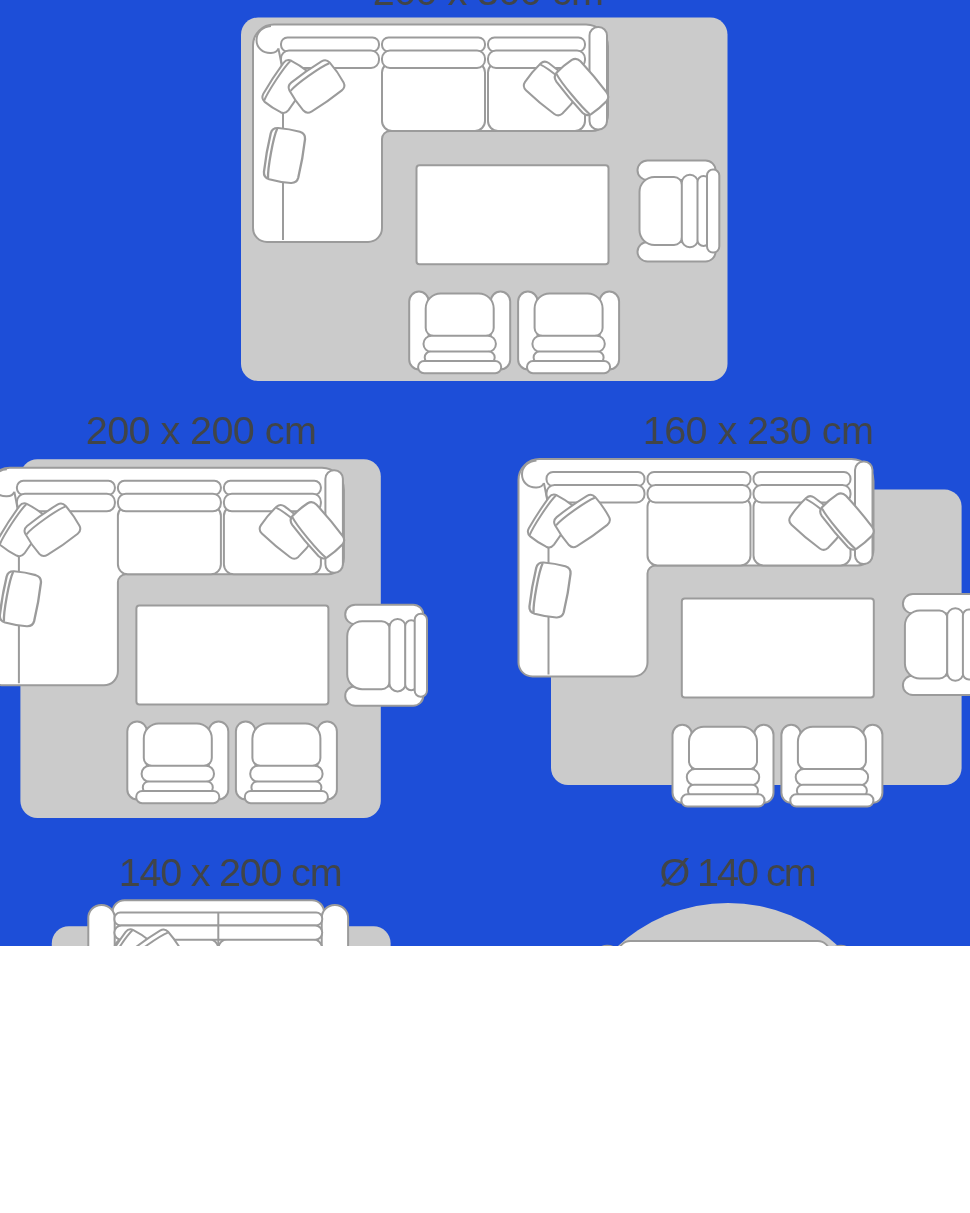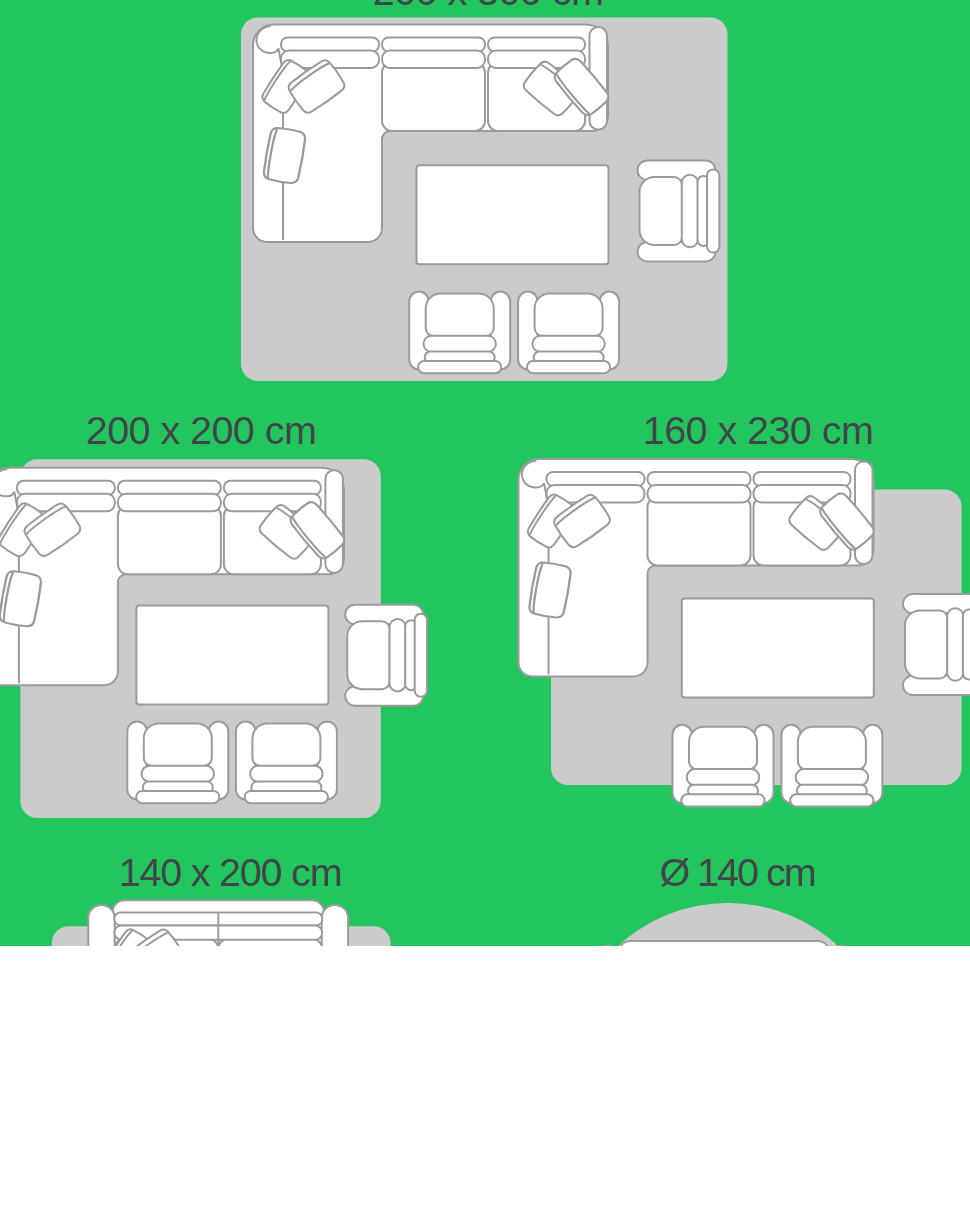--- a/index.html
+++ b/index.html
@@ -1,16 +1,16 @@
 <!DOCTYPE html>
 <html><head>
 <meta charset="utf-8">
 <style>
   html,body{margin:0;padding:0;background:#fff;}
-  .wrap{width:970px;height:946px;overflow:hidden;position:relative;background:#22c55e;}
+  .wrap{width:970px;height:946px;overflow:hidden;position:relative;background:#1d4ed8;}
   text{font-family:"Liberation Sans",sans-serif;fill:#414548;}
 </style>
 </head>
 <body>
 <div class="wrap">
 <svg width="970" height="1213" viewBox="0 0 970 1213">
 <defs>
   <g id="chair" stroke="#9b9b9b" stroke-width="2" fill="#ffffff" stroke-linejoin="round">
     <rect x="0.5" y="0.5" width="19.5" height="78" rx="10"></rect>
     <rect x="82" y="0.5" width="19.5" height="78" rx="10"></rect>

